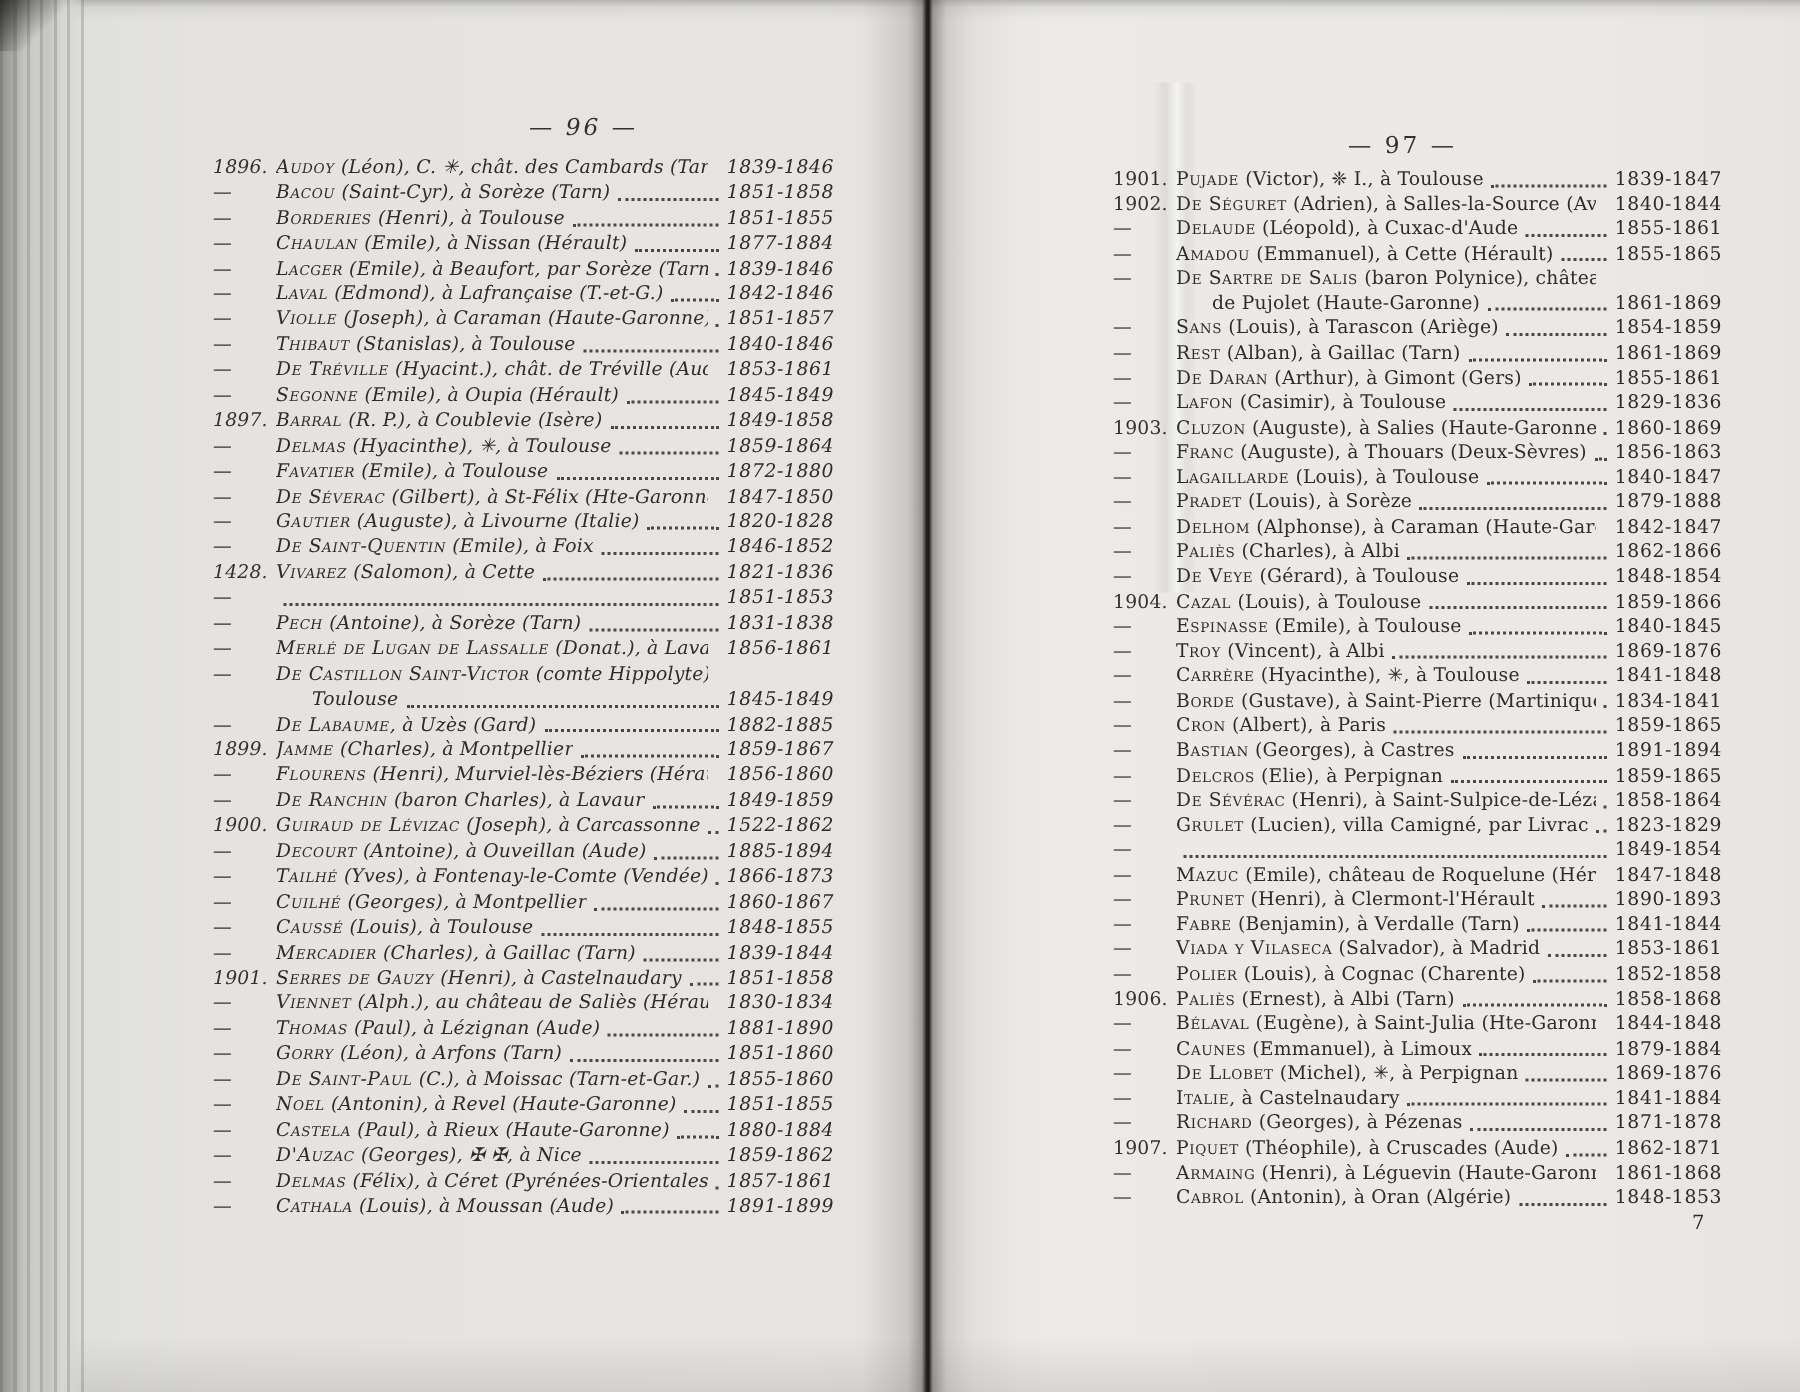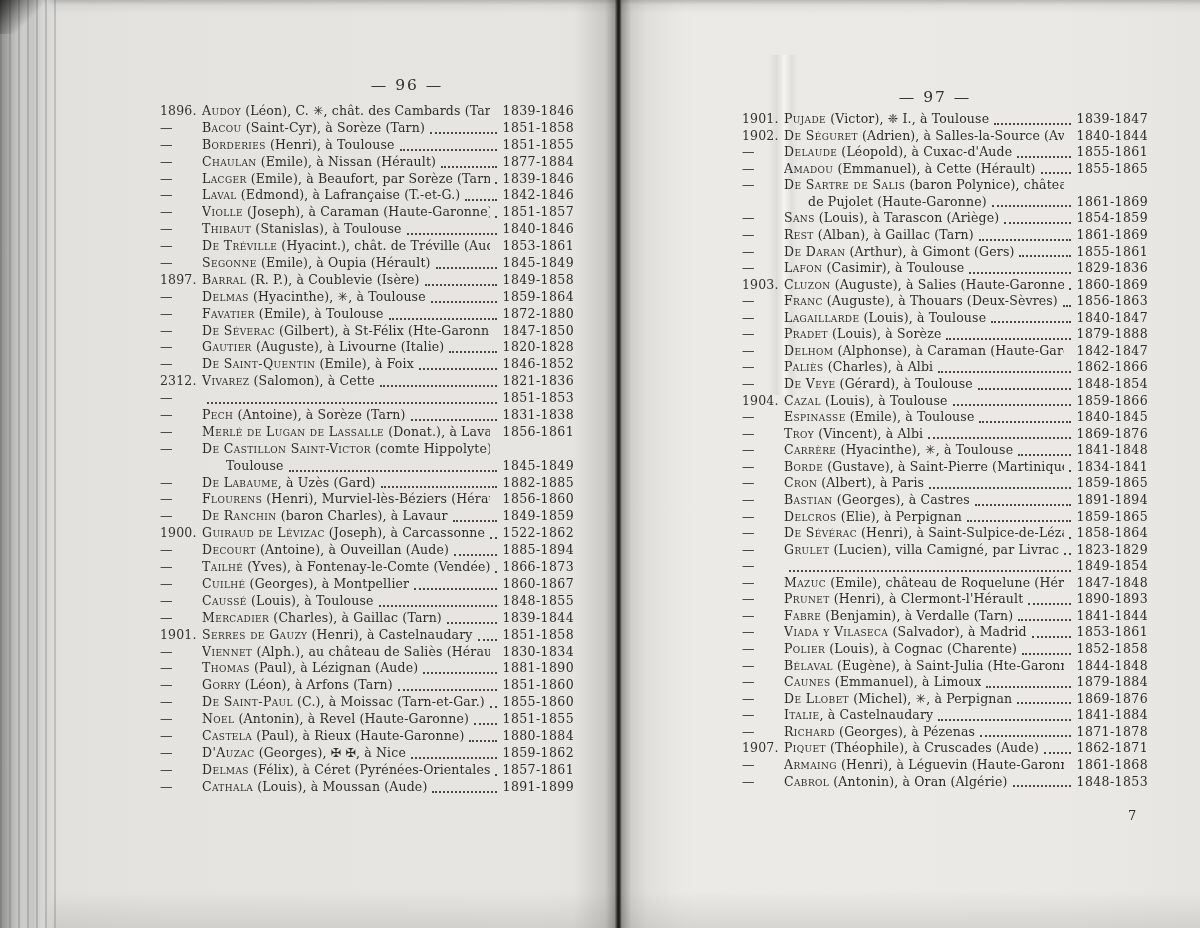--- a/index.html
+++ b/index.html
@@ -45,21 +45,21 @@
       rgba(150,148,144,0.08) 70%,
       rgba(150,148,144,0) 100%);
   }
   
   .crease {
     position: absolute; left: 768px; top: 55px; width: 30px; height: 340px;
     background: linear-gradient(90deg, rgba(0,0,0,0) 0%, rgba(100,98,94,0.10) 30%, rgba(255,255,255,0.45) 55%, rgba(100,98,94,0.08) 78%, rgba(0,0,0,0) 100%);
   }
 
   .page { position: absolute; top: 0; height: 100%; }
-  .page-left  { left: 160px; width: 414px; }
+  .page-left  { left: 142px; width: 414px; font-style: italic; }
   .page-right { left: 742px; width: 406px; }
 
   .page-header {
     position: absolute; width: 100%;
     text-align: center;
     font-size: 15.5px;
     letter-spacing: 2px;
     color: #33312d;
   }
   .page-left  .page-header { top: 76px; transform: translateX(40px); }
@@ -200,21 +200,21 @@
           <span class="leader"></span>
           <span class="dates">1820-1828</span>
         </div>
         <div class="row">
           <span class="year">—</span>
           <span class="text"><span class="surname">De Saint-Quentin</span><span class="rest"> (Emile), à Foix</span></span>
           <span class="leader"></span>
           <span class="dates">1846-1852</span>
         </div>
         <div class="row">
-          <span class="year">2312.</span>
+          <span class="year">1428.</span>
           <span class="text"><span class="surname">Vivarez</span><span class="rest"> (Salomon), à Cette</span></span>
           <span class="leader"></span>
           <span class="dates">1821-1836</span>
         </div>
         <div class="row">
           <span class="year">—</span>
           <span class="leader"></span>
           <span class="dates">1851-1853</span>
         </div>
         <div class="row">
@@ -241,20 +241,26 @@
           <span class="leader"></span>
           <span class="dates">1845-1849</span>
         </div>
         <div class="row">
           <span class="year">—</span>
           <span class="text"><span class="surname">De Labaume</span><span class="rest">, à Uzès (Gard)</span></span>
           <span class="leader"></span>
           <span class="dates">1882-1885</span>
         </div>
         <div class="row">
+          <span class="year">1899.</span>
+          <span class="text"><span class="surname">Jamme</span><span class="rest"> (Charles), à Montpellier</span></span>
+          <span class="leader"></span>
+          <span class="dates">1859-1867</span>
+        </div>
+        <div class="row">
           <span class="year">—</span>
           <span class="text"><span class="surname">Flourens</span><span class="rest"> (Henri), Murviel-lès-Béziers (Hérault).</span></span>
           <span class="leader noline"></span>
           <span class="dates">1856-1860</span>
         </div>
         <div class="row">
           <span class="year">—</span>
           <span class="text"><span class="surname">De Ranchin</span><span class="rest"> (baron Charles), à Lavaur</span></span>
           <span class="leader"></span>
           <span class="dates">1849-1859</span>
@@ -552,20 +558,26 @@
           <span class="year">—</span>
           <span class="text"><span class="surname">Viada y Vilaseca</span><span class="rest"> (Salvador), à Madrid</span></span>
           <span class="leader"></span>
           <span class="dates">1853-1861</span>
         </div>
         <div class="row">
           <span class="year">—</span>
           <span class="text"><span class="surname">Polier</span><span class="rest"> (Louis), à Cognac (Charente)</span></span>
           <span class="leader"></span>
           <span class="dates">1852-1858</span>
+        </div>
+        <div class="row">
+          <span class="year">1906.</span>
+          <span class="text"><span class="surname">Paliès</span><span class="rest"> (Ernest), à Albi (Tarn)</span></span>
+          <span class="leader"></span>
+          <span class="dates">1858-1868</span>
         </div>
         <div class="row">
           <span class="year">—</span>
           <span class="text"><span class="surname">Bélaval</span><span class="rest"> (Eugène), à Saint-Julia (Hte-Garonne).</span></span>
           <span class="leader noline"></span>
           <span class="dates">1844-1848</span>
         </div>
         <div class="row">
           <span class="year">—</span>
           <span class="text"><span class="surname">Caunes</span><span class="rest"> (Emmanuel), à Limoux</span></span>

